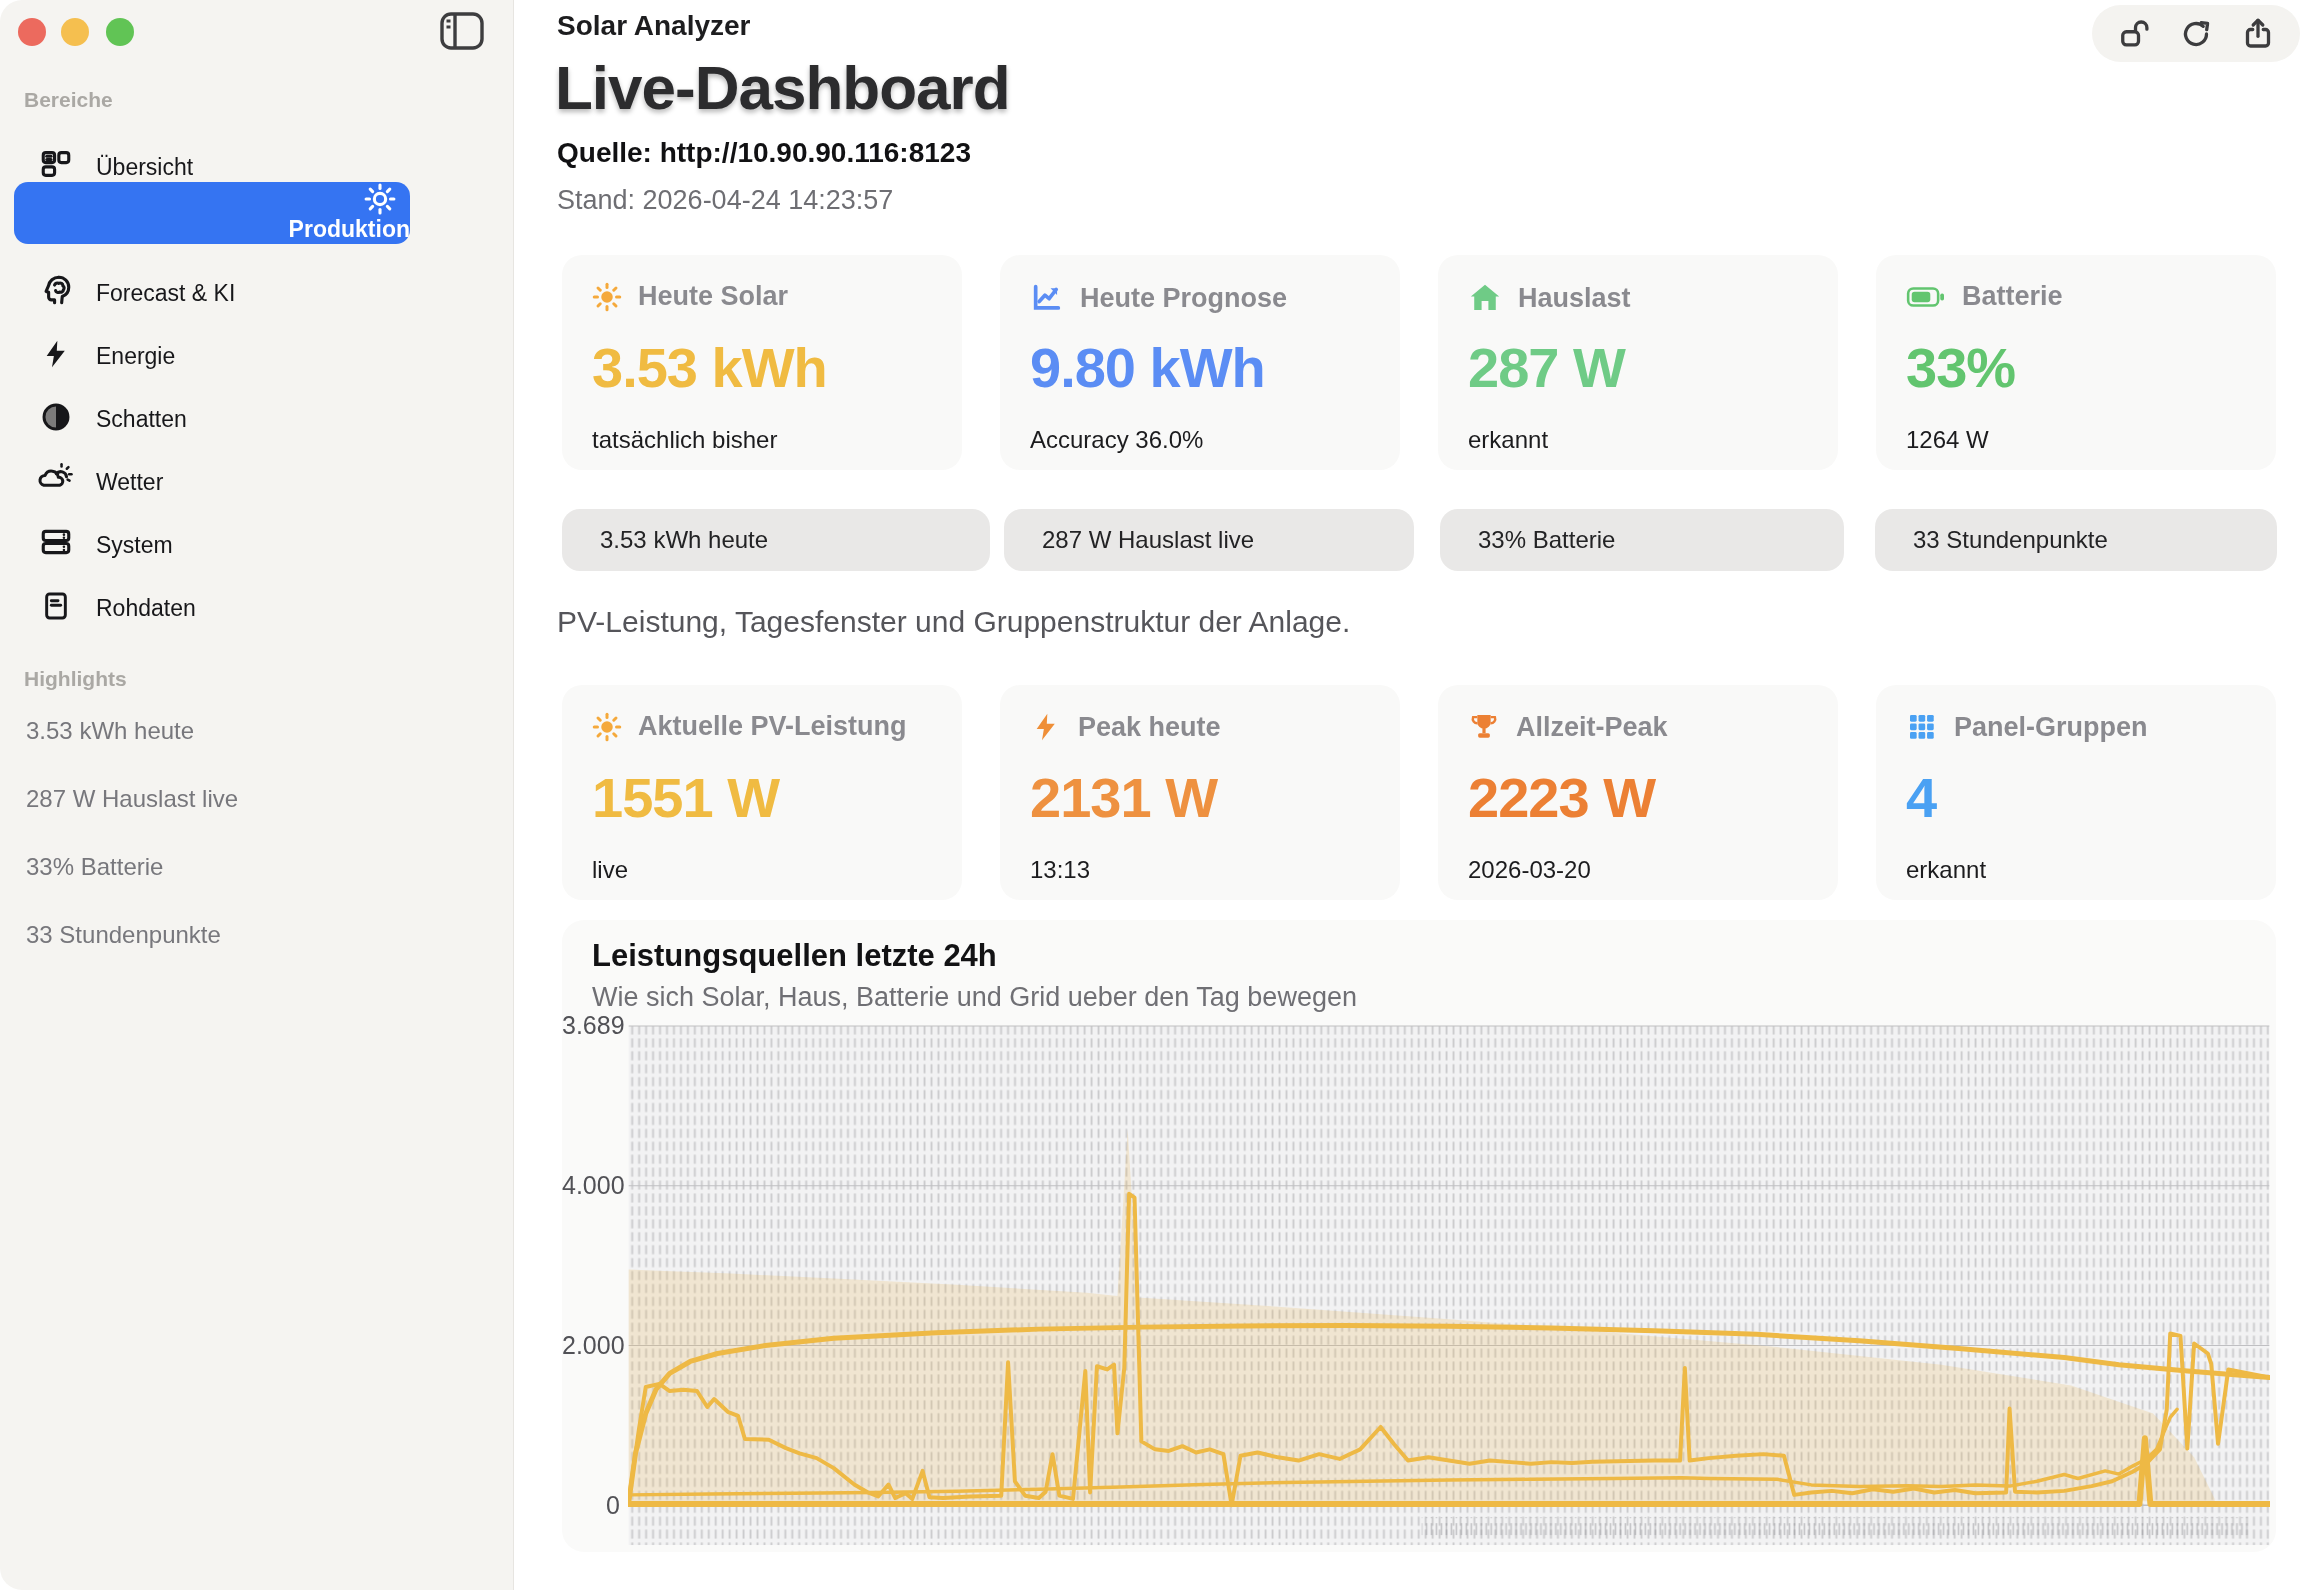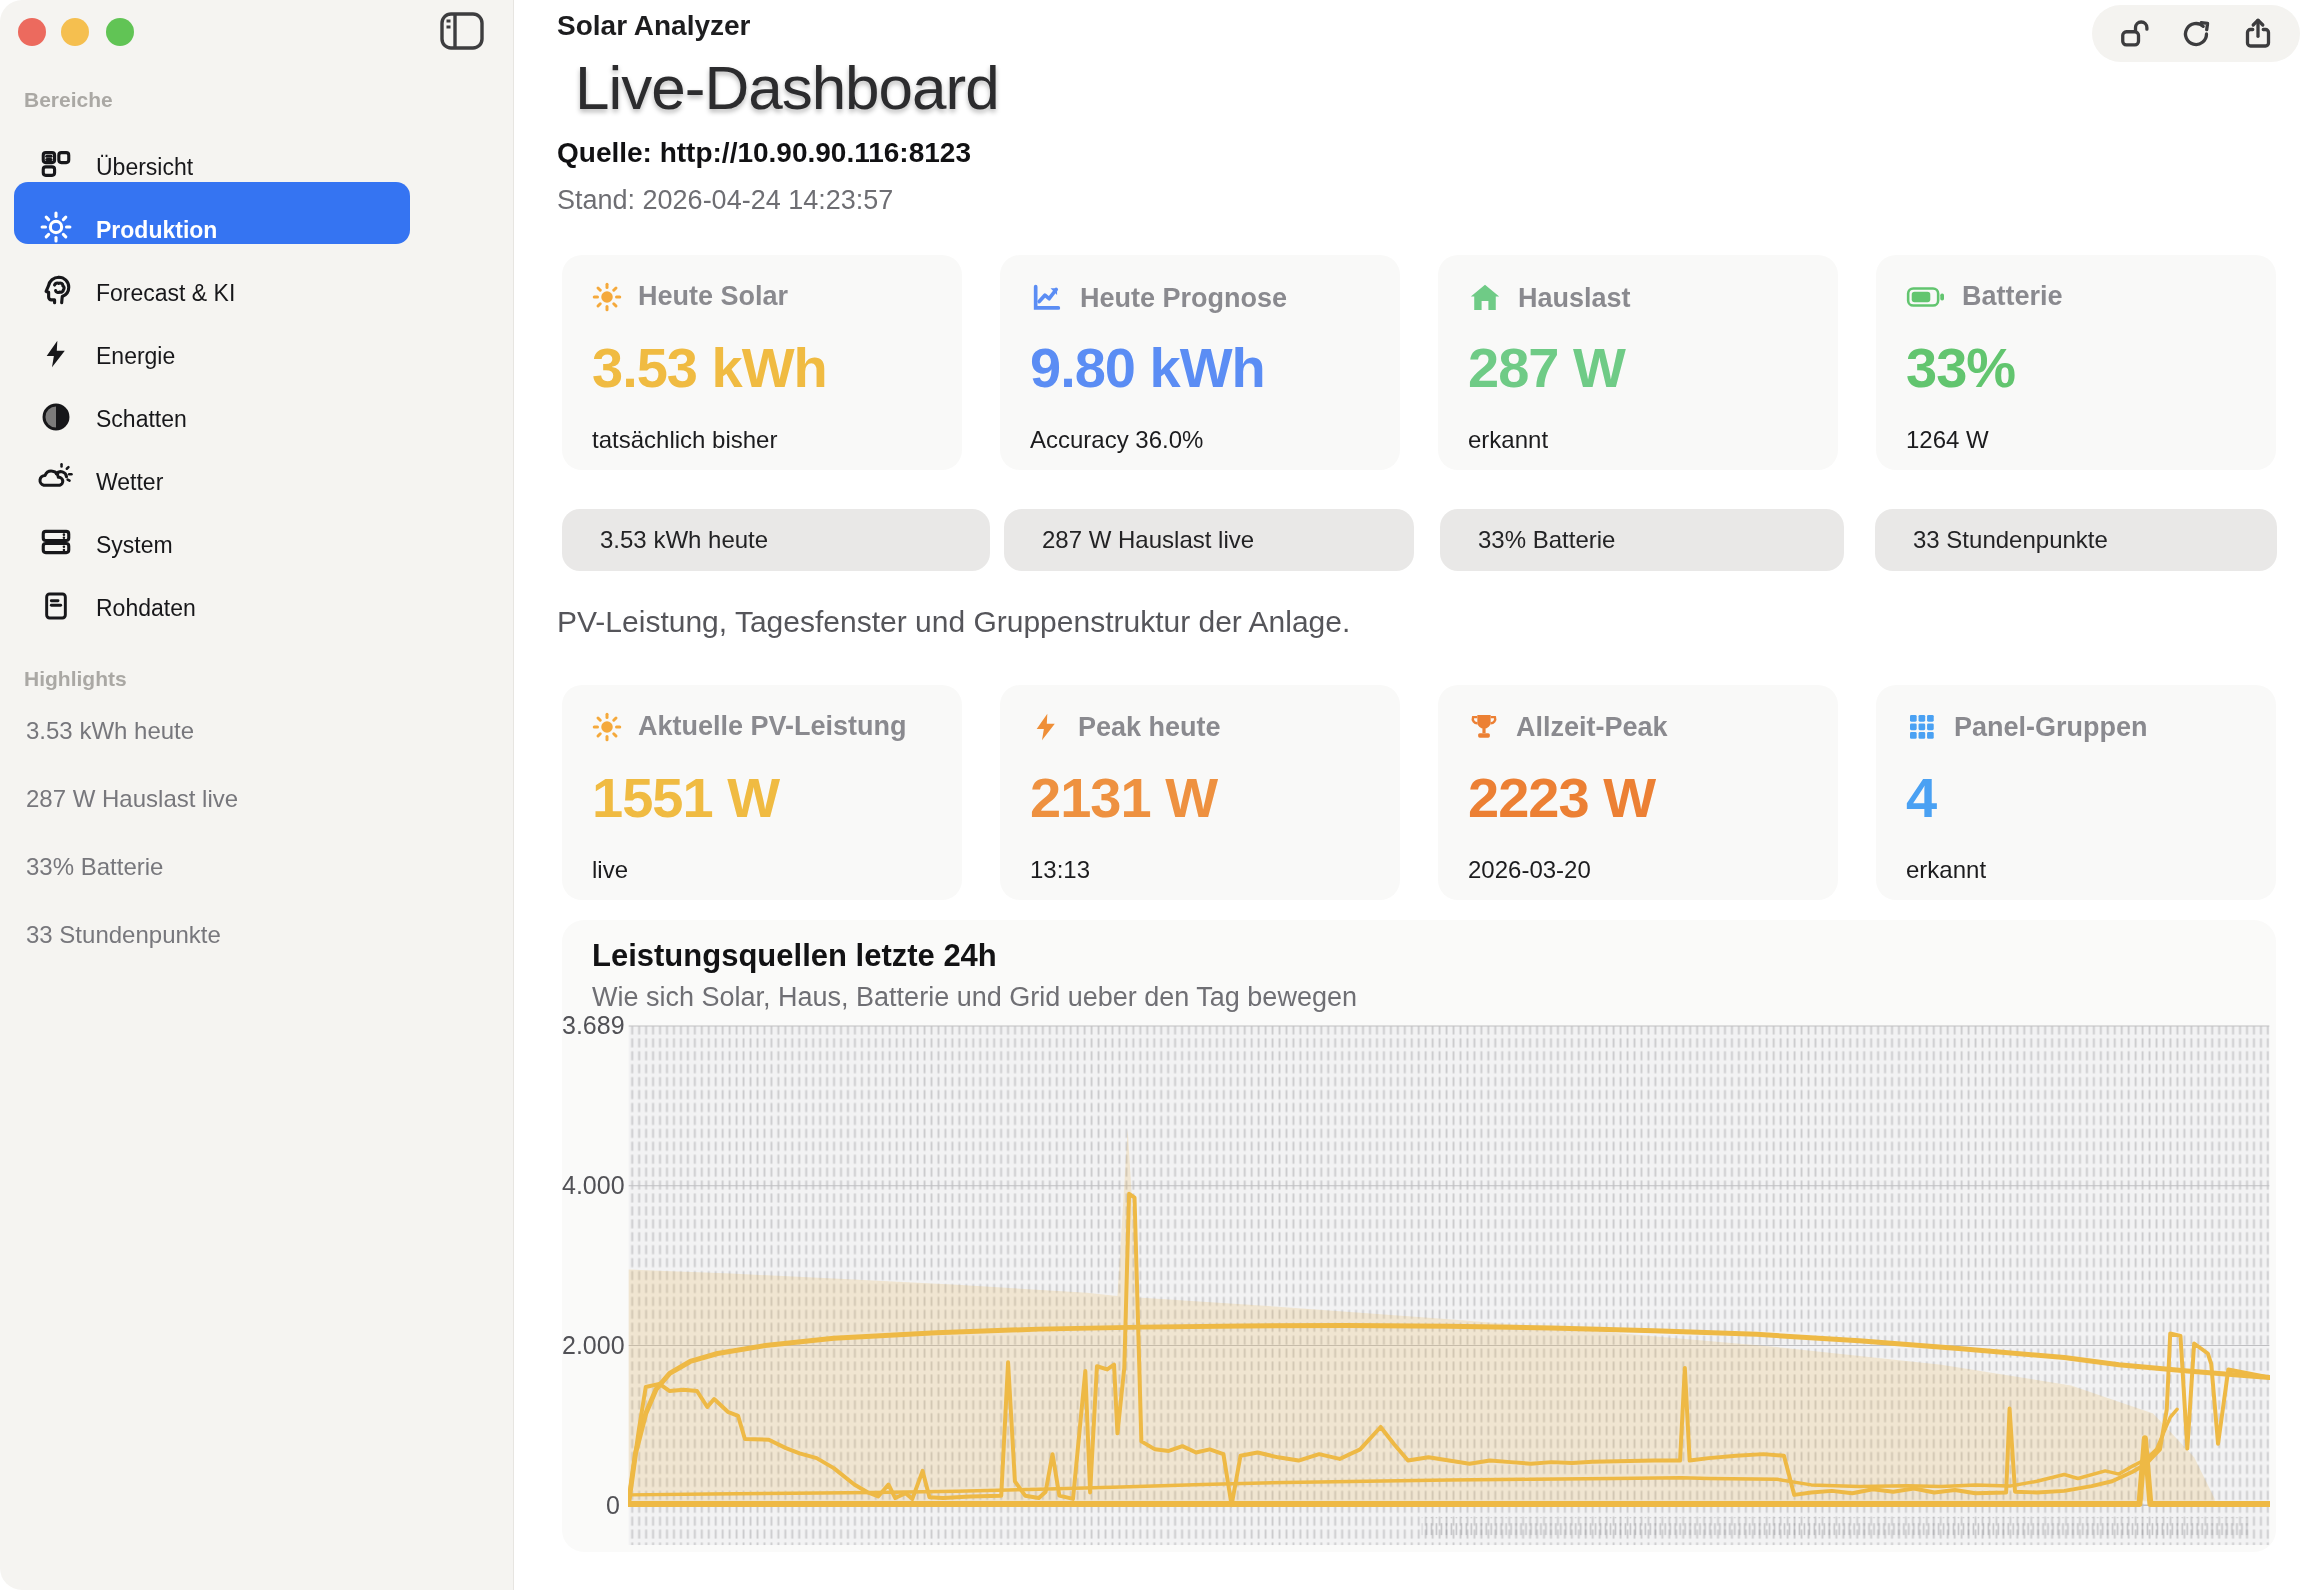--- a/index.html
+++ b/index.html
@@ -10,30 +10,30 @@
   #sidebar{position:absolute;left:0;top:0;width:513px;height:1590px;background:#f5f4f1;border-right:1px solid #e7e5e1;}
   .traffic{position:absolute;top:18px;width:28px;height:28px;border-radius:50%;}
   #tl-close{left:18px;background:#ec6a5e;}
   #tl-min{left:61px;background:#f5bf4f;}
   #tl-zoom{left:106px;background:#61c455;}
   #sidebar-toggle{position:absolute;left:438px;top:10px;width:48px;height:42px;color:#3d3d3f;cursor:default;}
   .sb-section-header{margin:0;padding:0 0 6px 24px;font-size:21px;font-weight:bold;color:#aaa8a4;}
   #sidebar-nav{position:absolute;left:0;top:88px;width:424px;}
   .nav-item{display:flex;align-items:flex-end;height:62px;margin:1px 14px;border-radius:14px;color:#17171a;font-size:23px;}
   .nav-item .nicon{width:60px;display:flex;justify-content:center;align-items:center;margin-left:12px;}
-  .nav-item.selected{background:#3574f2;color:#ffffff;font-weight:bold;}
+  .nav-item.selected{background:#3574f2;color:#ffffff;font-weight:bold;flex-direction:column;}
   .nav-label{margin-left:10px;}
   .hl-item{padding:20px 0 20px 26px;font-size:24px;color:#77777c;}
   .sb-gap{height:44px;}
 
   
   #app-title{position:absolute;left:557px;top:10px;font-size:28px;font-weight:bold;color:#1d1d1f;}
   #toolbar{position:absolute;left:2092px;top:5px;width:208px;height:57px;background:#f4f3f0;border-radius:29px;display:flex;align-items:center;justify-content:space-evenly;color:#3c3c3e;}
   .tb-btn{width:40px;height:40px;display:flex;align-items:center;justify-content:center;}
-  #page-title{position:absolute;left:555px;top:52px;font-size:62px;font-weight:normal;color:#2c2c2e;letter-spacing:-1px;text-shadow:0 3px 5px rgba(0,0,0,0.28);margin-left:20px;}
+  #page-title{position:absolute;left:555px;top:52px;font-size:62px;font-weight:bold;color:#2c2c2e;letter-spacing:-1px;text-shadow:0 3px 5px rgba(0,0,0,0.28);}
   #source-line{position:absolute;left:557px;top:137px;font-size:28px;font-weight:bold;color:#111113;}
   #stand-line{position:absolute;left:557px;top:185px;font-size:27px;color:#6e6e73;}
 
   
   .stat-card{position:absolute;width:400px;height:215px;background:#f9f9f8;border-radius:20px;}
   .sc-head{position:absolute;left:30px;top:26px;display:flex;align-items:center;}
   .sc-label{margin-left:16px;font-size:27px;font-weight:bold;color:#8a8a8f;}
   .sc-value{position:absolute;left:30px;top:80px;font-size:56px;font-weight:bold;letter-spacing:-1px;}
   .sc-sub{position:absolute;left:30px;top:171px;font-size:24px;color:#1c1c1e;}
 

